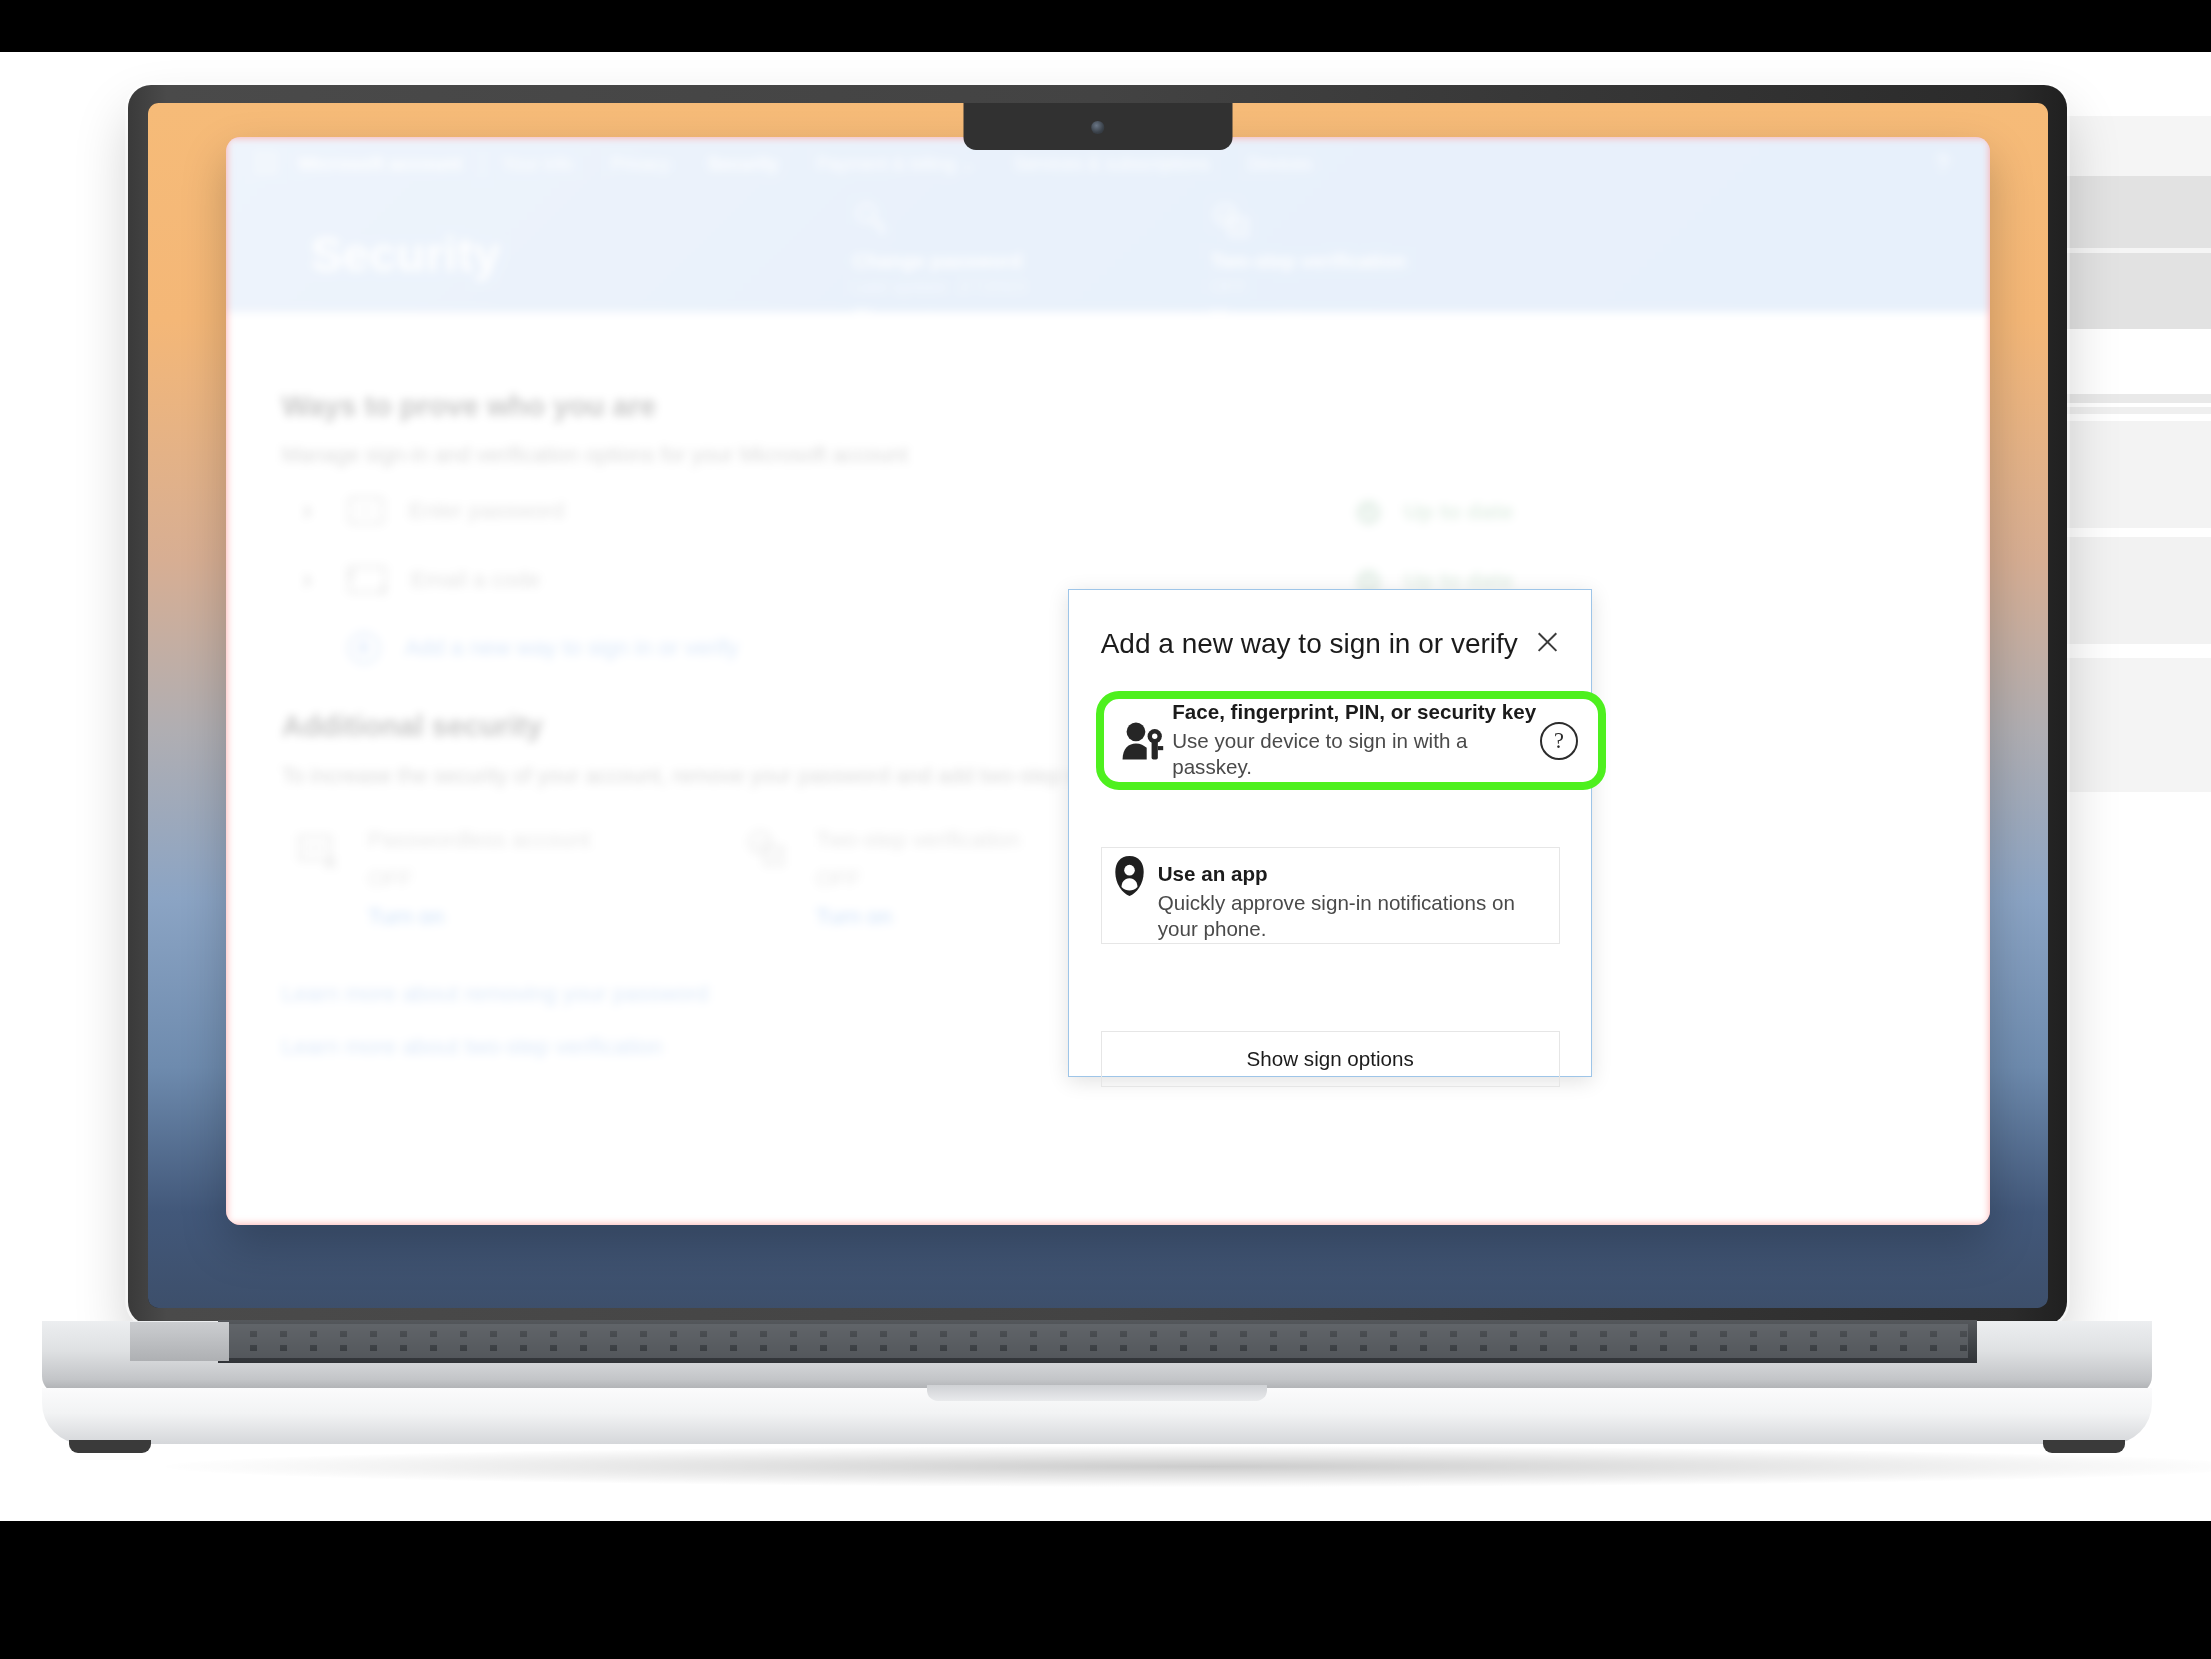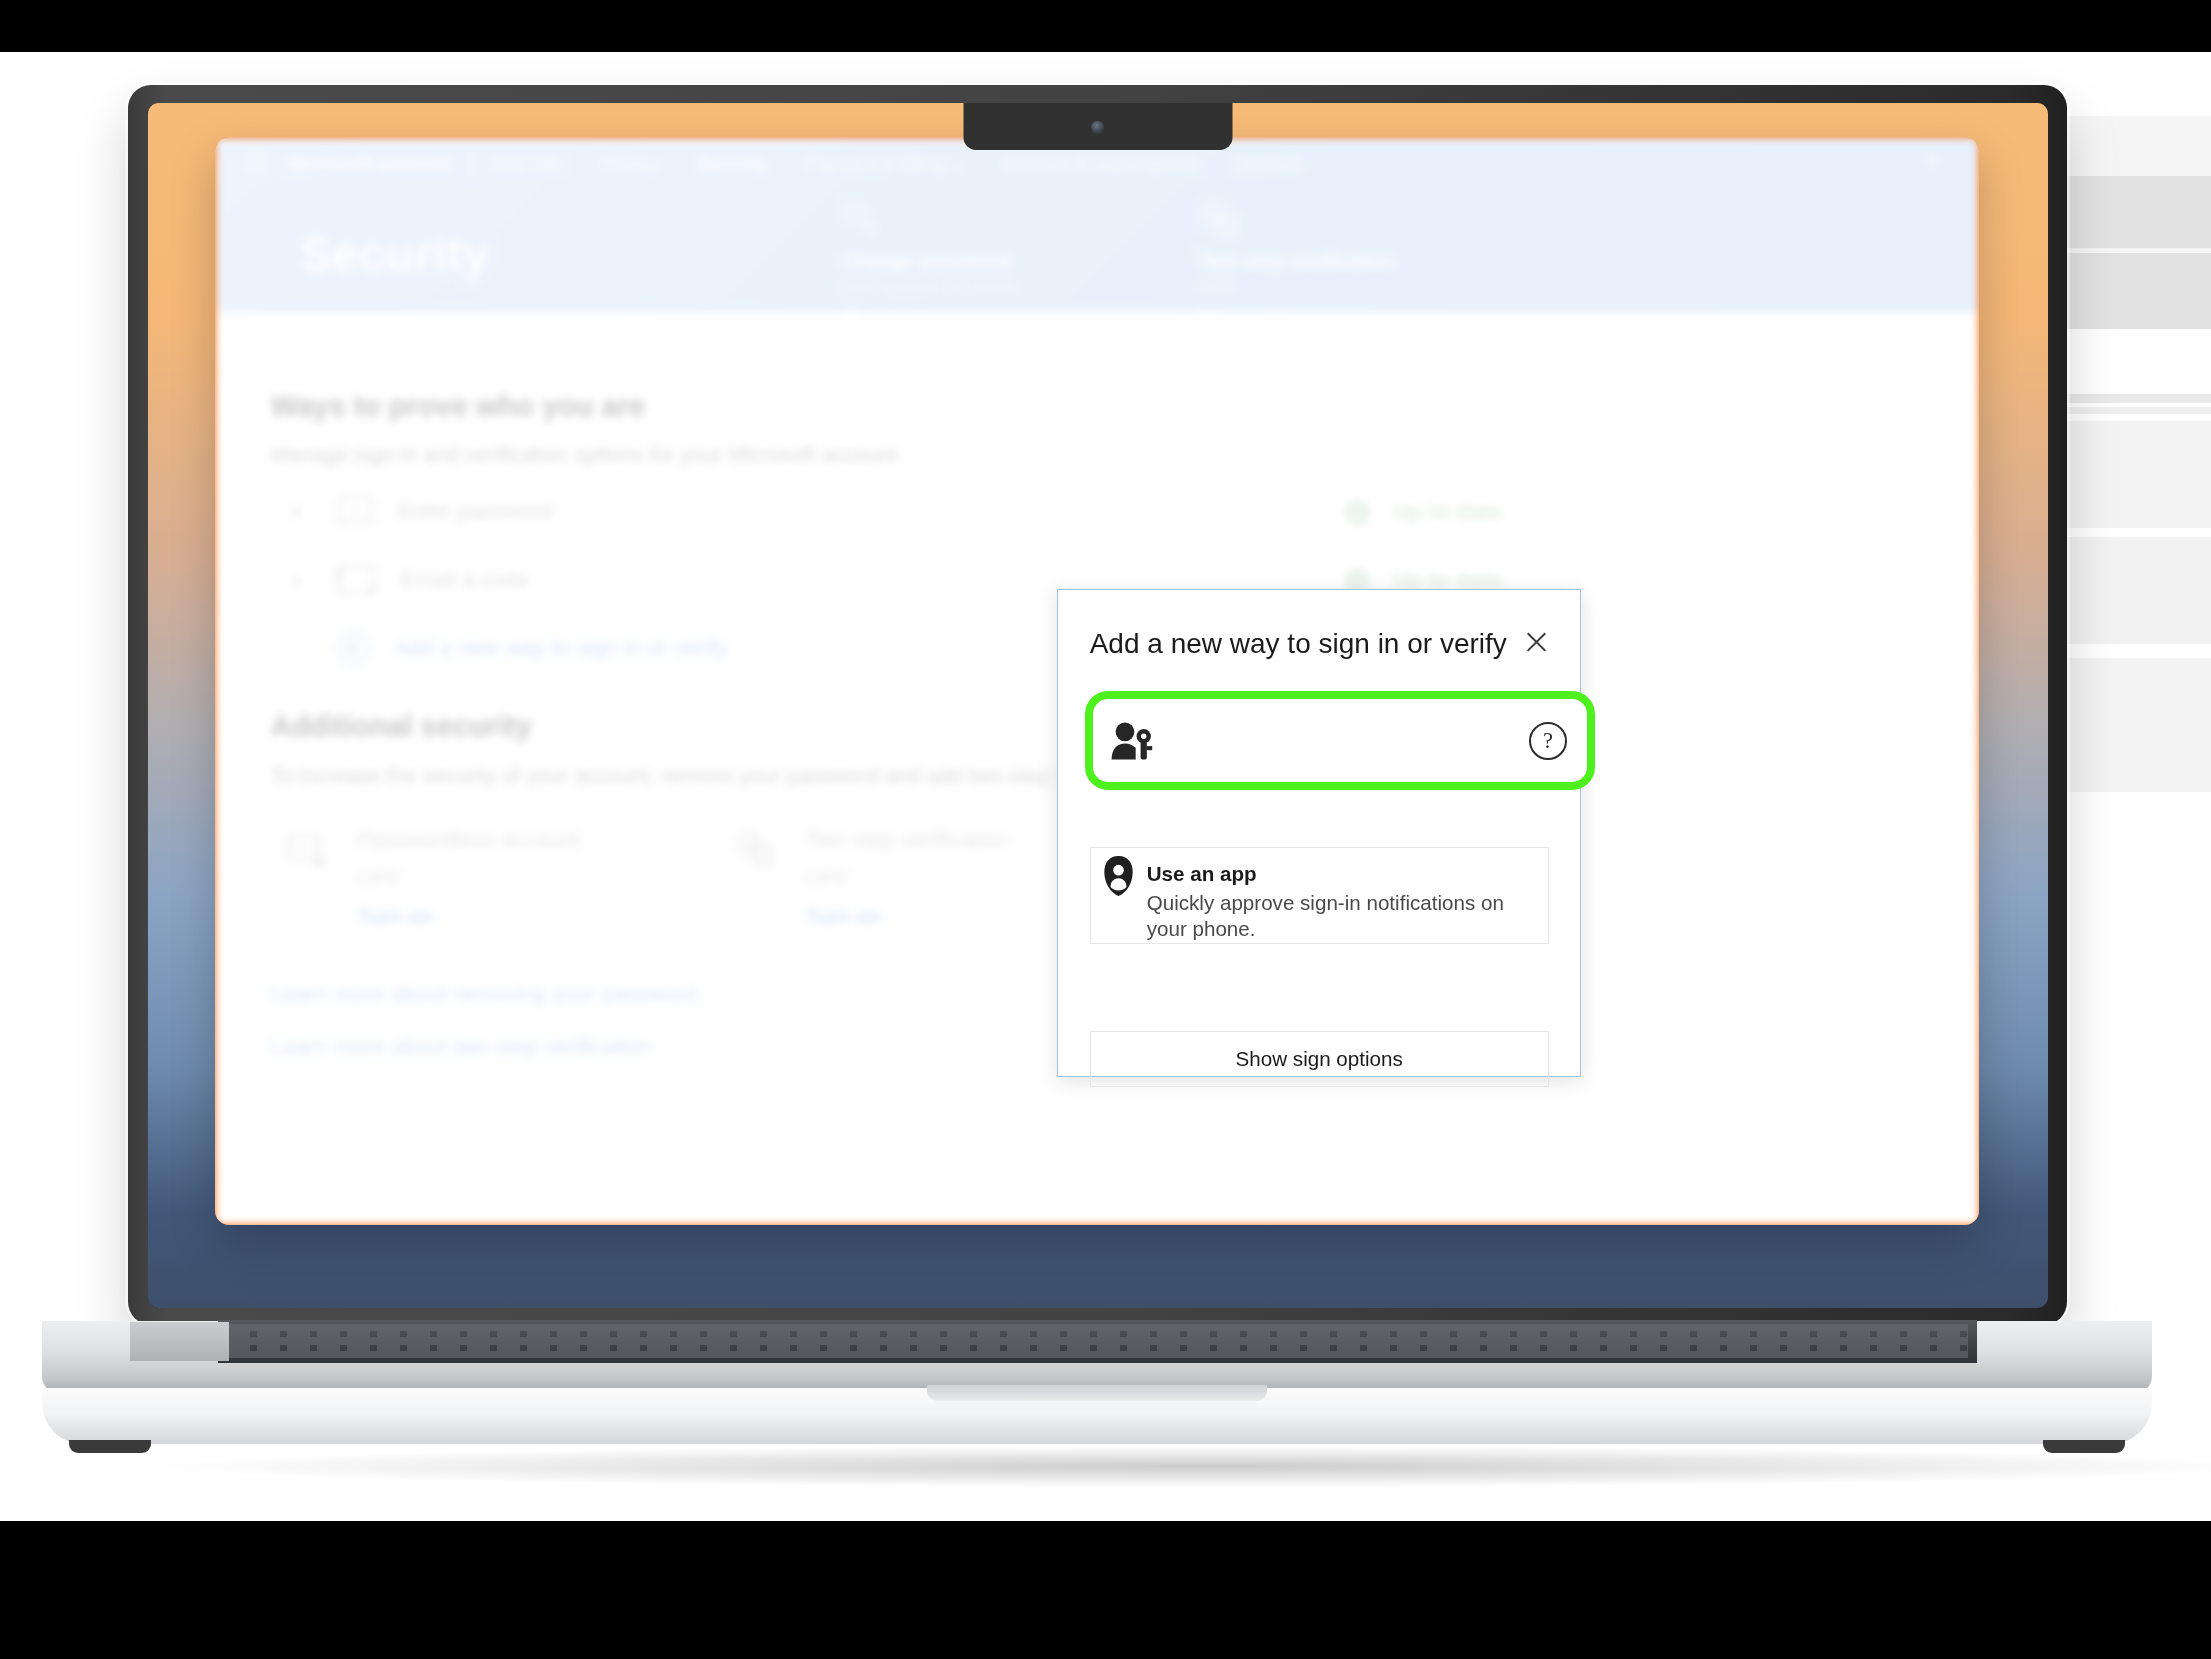--- a/index.html
+++ b/index.html
@@ -33,21 +33,21 @@
 
   
   .screen{position:absolute;left:0;top:0;width:1900px;height:1205px;
           background:linear-gradient(180deg,#f6bb78 0%,#f4b777 18%,#d7ae93 38%,#b0aeb2 52%,#8ba4c4 66%,#6e8bae 80%,#42587a 92%,#3d4f6b 100%);}
 
   
   .notch{position:absolute;left:50%;transform:translateX(-50%);top:0;width:269px;height:47px;background:#313131;border-bottom-left-radius:12.5px;border-bottom-right-radius:12.5px;z-index:6;}
   .cam{position:absolute;left:50%;top:18px;transform:translateX(-50%);width:12.5px;height:12.5px;border-radius:50%;background:radial-gradient(circle at 40% 35%,#6a7686 0%,#3a4149 60%,#2b2f34 100%);}
 
   
-  .browser{position:absolute;left:67px;top:34px;width:1764px;height:1088px;background:#f97316;border-radius:14.3px;overflow:hidden;
+  .browser{position:absolute;left:78px;top:34px;width:1764px;height:1088px;background:#fca5a5;border-radius:14.3px;overflow:hidden;
            box-shadow:0 19.7px 45px rgba(0,0,0,.22);}
 
   
   .site{position:absolute;inset:0;filter:blur(4.5px);}
   .site-hero{position:absolute;left:0;top:0;width:1764px;height:175px;background:linear-gradient(135deg,#eef4fc 0%,#e9f1fb 45%,#e7f0fb 100%);}
   .site-body{position:absolute;left:0;top:175px;width:1764px;height:913px;background:#fff;}
 
   .navbar{position:absolute;left:0;top:0;width:1764px;height:54px;display:flex;align-items:center;padding-left:30px;box-sizing:border-box;}
   .waffle{width:23px;height:23px;display:grid;grid-template-columns:repeat(3,4.5px);grid-template-rows:repeat(3,4.5px);gap:3.6px;margin-right:19.7px;}
   .waffle i{background:#fff;border-radius:0.9px;display:block;width:4.5px;height:4.5px;}
@@ -294,20 +294,24 @@
               <div class="opt-ico">
                 <svg width="50" height="45" viewBox="0 0 56 50">
                   <circle cx="19" cy="13" r="10.5" fill="#262626"></circle>
                   <path d="M4 44 C4 31 11 26 19 26 C24 26 28 28 31 31 L31 44 Z" fill="#262626"></path>
                   <circle cx="40" cy="18" r="8" fill="#262626"></circle>
                   <rect x="36.5" y="23" width="7" height="21" rx="2" fill="#262626"></rect>
                   <rect x="43.5" y="29" width="6" height="4.6" fill="#262626"></rect>
                   <circle cx="40" cy="18" r="3" fill="#fff"></circle>
                 </svg>
               </div>
+              <div class="opt-txt" style="padding-right:47px">
+                <div class="opt-t">Face, fingerprint, PIN, or security key</div>
+                <div class="opt-d">Use your device to sign in with a passkey.</div>
+              </div>
               <div class="qmark">?</div>
             </div>
 
             <div class="opt bordered opt2">
               <div class="opt-ico">
                 <svg width="39" height="47" viewBox="0 0 44 52">
                   <path d="M22 4 C33 4 38 12 38 22 C38 36 30 46 22 49 C14 46 6 36 6 22 C6 12 11 4 22 4 Z" fill="#1f1f1f"></path>
                   <circle cx="22" cy="20" r="6" fill="#fff"></circle>
                   <path d="M22 29 C28 29 31 34 31 39 C28 42 25 43 22 43 C19 43 16 42 13 39 C13 34 16 29 22 29 Z" fill="#fff"></path>
                 </svg>

